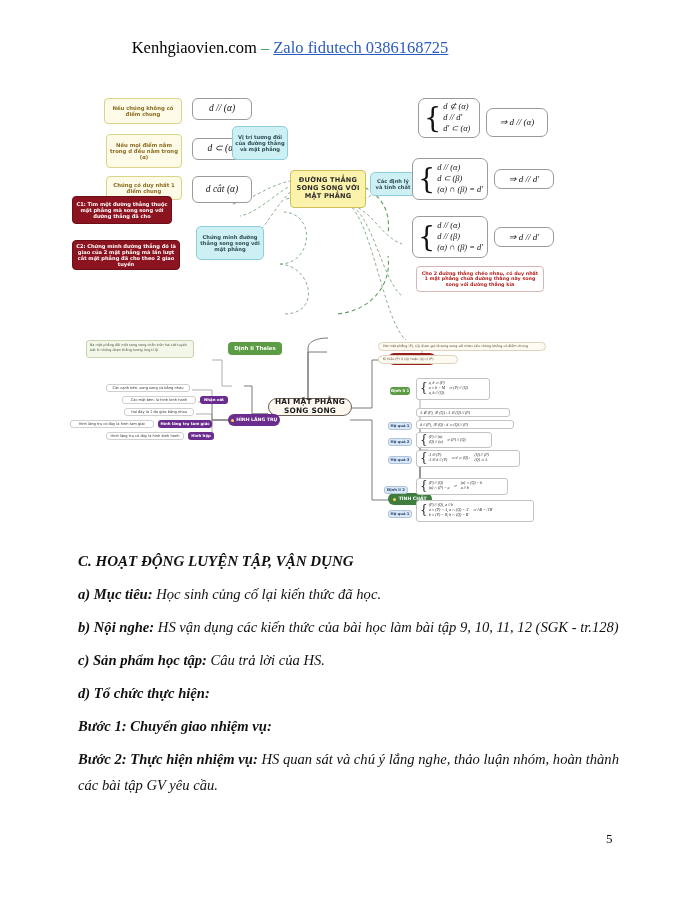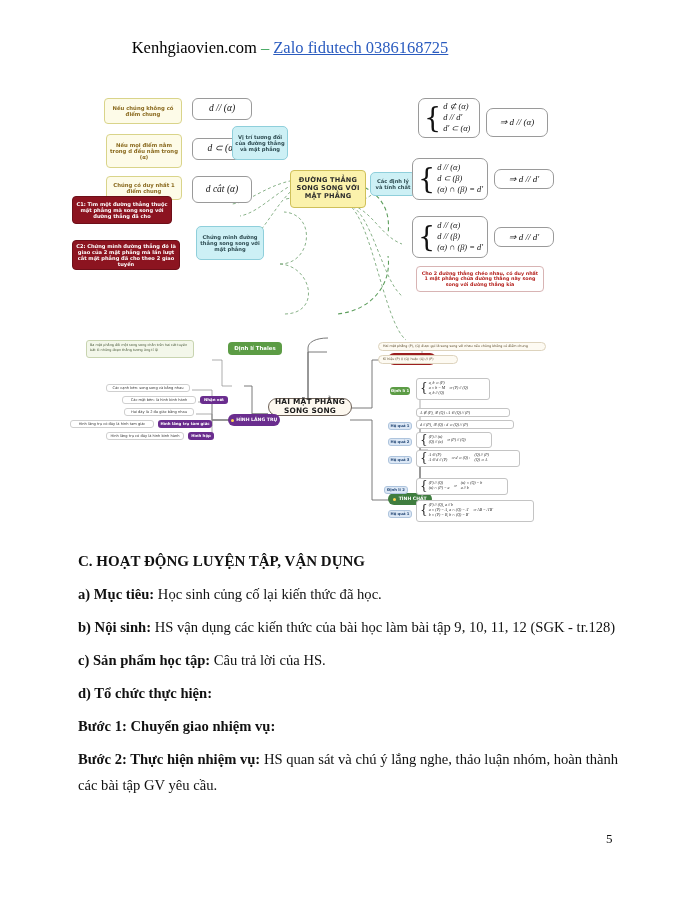--- a/index.html
+++ b/index.html
@@ -264,20 +264,21 @@
   
   .body-text {
     position: absolute;
     left: 78px;
     top: 548px;
     width: 548px;
     font-family: "Liberation Serif", serif;
     font-size: 14.6px;
     line-height: 1.78;
     color: #111;
+    font-style: italic;
   }
   .body-text p { margin: 0 0 7px 0; }
   .body-text .h { font-weight: bold; }
   .body-text .sec { font-weight: bold; font-size: 15px; }
 
   .page-num {
     position: absolute;
     left: 606px;
     top: 831px;
     font-family: "Liberation Serif", serif;
@@ -498,21 +499,21 @@
           <span>b ∩ (P) = B, b ∩ (Q) = B′</span>
         </span>
         <span class="rhs">⇒ AB = A′B′</span>
       </span>
     </div>
   </div>
 
   <div class="body-text">
     <p class="sec">C. HOẠT ĐỘNG LUYỆN TẬP, VẬN DỤNG</p>
     <p><span class="h">a) Mục tiêu:</span><span> Học sinh củng cố lại kiến thức đã học.</span></p>
-    <p><span class="h">b) Nội sinh:</span><span> HS vận dụng các kiến thức của bài học làm bài tập 9, 10, 11, 12 (SGK - tr.128)</span></p>
+    <p><span class="h">b) Nội nghe:</span><span> HS vận dụng các kiến thức của bài học làm bài tập 9, 10, 11, 12 (SGK - tr.128)</span></p>
     <p><span class="h">c) Sản phẩm học tập:</span><span> Câu trả lời của HS.</span></p>
     <p><span class="h">d) Tổ chức thực hiện:</span><span></span></p>
     <p><span class="h">Bước 1: Chuyển giao nhiệm vụ:</span><span></span></p>
     <p><span class="h">Bước 2: Thực hiện nhiệm vụ:</span><span> HS quan sát và chú ý lắng nghe, thảo luận nhóm, hoàn thành các bài tập GV yêu cầu.</span></p>
   </div>
 
   <div class="page-num">5</div>
 
 </div>
 

